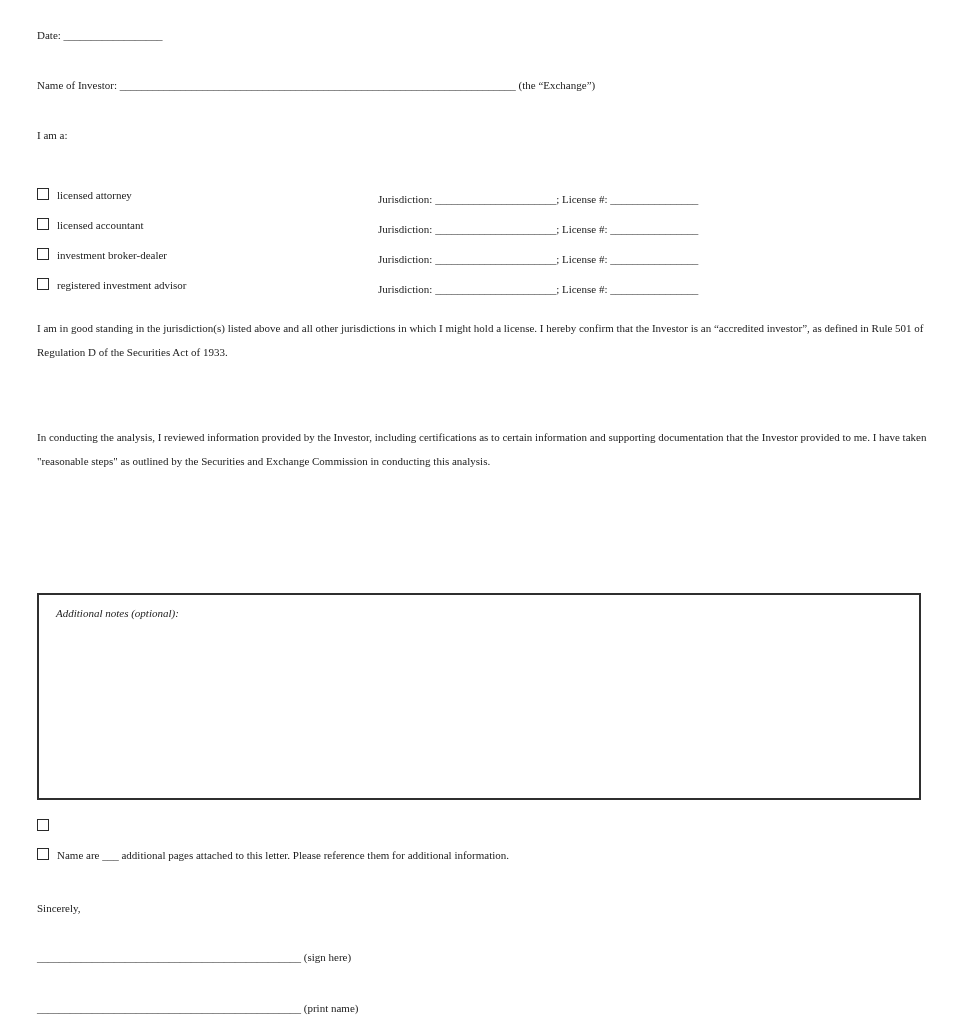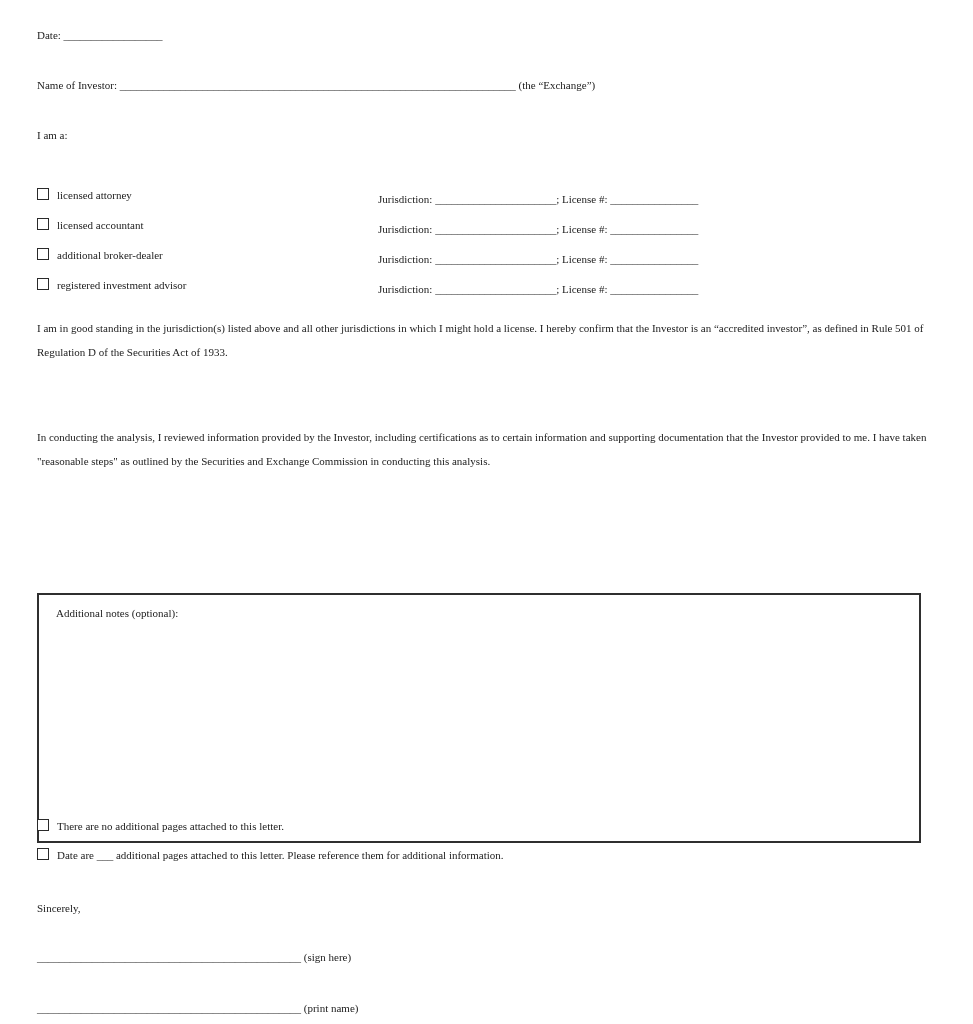--- a/index.html
+++ b/index.html
@@ -41,24 +41,25 @@
     height: 30px;
     line-height: 30px;
     white-space: nowrap;
   }
   .cred-right { position: absolute; left: 341px; top: 4px; }
   .notes-box {
     position: absolute;
     left: 37px;
     top: 593px;
     width: 884px;
-    height: 250px;
+    height: 207px;
     border: 2px solid #2f2f2f;
     box-sizing: border-box;
     background: #ffffff;
+    font-style: italic;
   }
   .notes-label {
     padding: 12px 0 0 17px;
   }
 </style>
 </head>
 <body>
 
 <div id="page">
 
@@ -87,21 +88,21 @@
   <div class="cred-row" style="top: 210px; text-align: center;">
     <span class="checkbox"></span><span>licensed accountant</span>
     <span class="cred-right">
       <span>Jurisdiction:</span>
       <span class="blank">______________________</span><span>; License #:</span>
       <span class="blank">________________</span>
     </span>
   </div>
 
   <div class="cred-row" style="top: 240px;">
-    <span class="checkbox"></span><span>additional broker-dealer</span>
+    <span class="checkbox"></span><span>investment broker-dealer</span>
     <span class="cred-right">
       <span>Jurisdiction:</span>
       <span class="blank">______________________</span><span>; License #:</span>
       <span class="blank">________________</span>
     </span>
   </div>
 
   <div class="cred-row" style="top: 270px;">
     <span class="checkbox"></span><span>registered investment advisor</span>
     <span class="cred-right">
@@ -114,25 +115,25 @@
   <div class="para" style="top: 316px;">I am in good standing in the jurisdiction(s) listed above and all other jurisdictions in which I might hold a license.  I hereby confirm that the Investor is an “accredited investor”, as defined in Rule 501 of Regulation D of the Securities Act of 1933.</div>
 
   <div class="para" style="top: 425px;">In conducting the analysis, I reviewed information provided by the Investor, including certifications as to certain information and supporting documentation that the Investor provided to me. I have taken "reasonable steps" as outlined by the Securities and Exchange Commission in conducting this analysis.</div>
 
 
   <div class="notes-box">
     <div class="notes-label">Additional notes (optional):</div>
   </div>
 
   <div class="abs" style="top: 819px;">
-    <span class="checkbox"></span><span>There are no additional pages attached to this letter.</span>
+    <span class="checkbox"></span>
   </div>
 
   <div class="abs" style="top: 848px;">
-    <span class="checkbox"></span><span>Date are</span>
+    <span class="checkbox"></span><span>Name are</span>
     <span class="blank">___</span>
     <span>additional pages attached to this letter.  Please reference them for additional information.</span>
   </div>
 
   <div class="abs" style="top: 902px;">Sincerely,</div>
 
   <div class="abs" style="top: 1002px;">
     <span class="blank">________________________________________________</span>
     <span>(print name)</span>
   </div>

